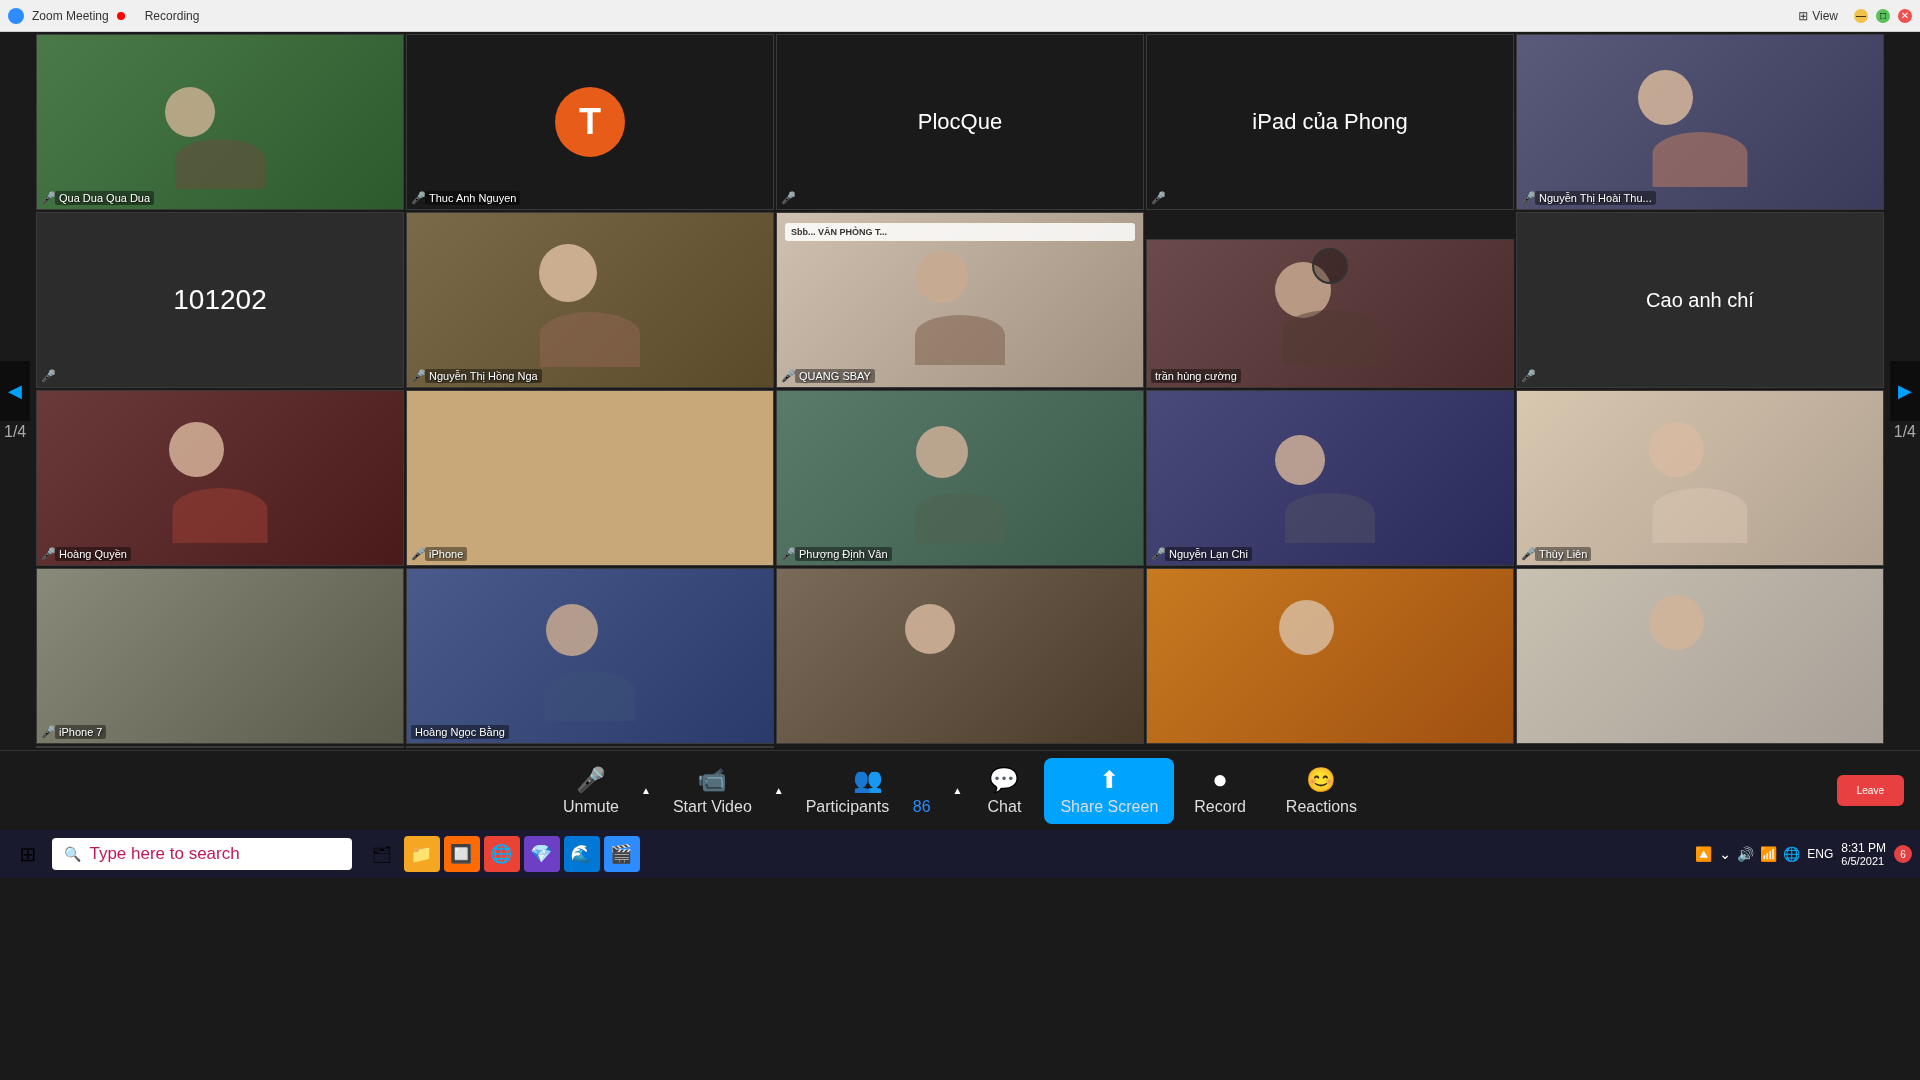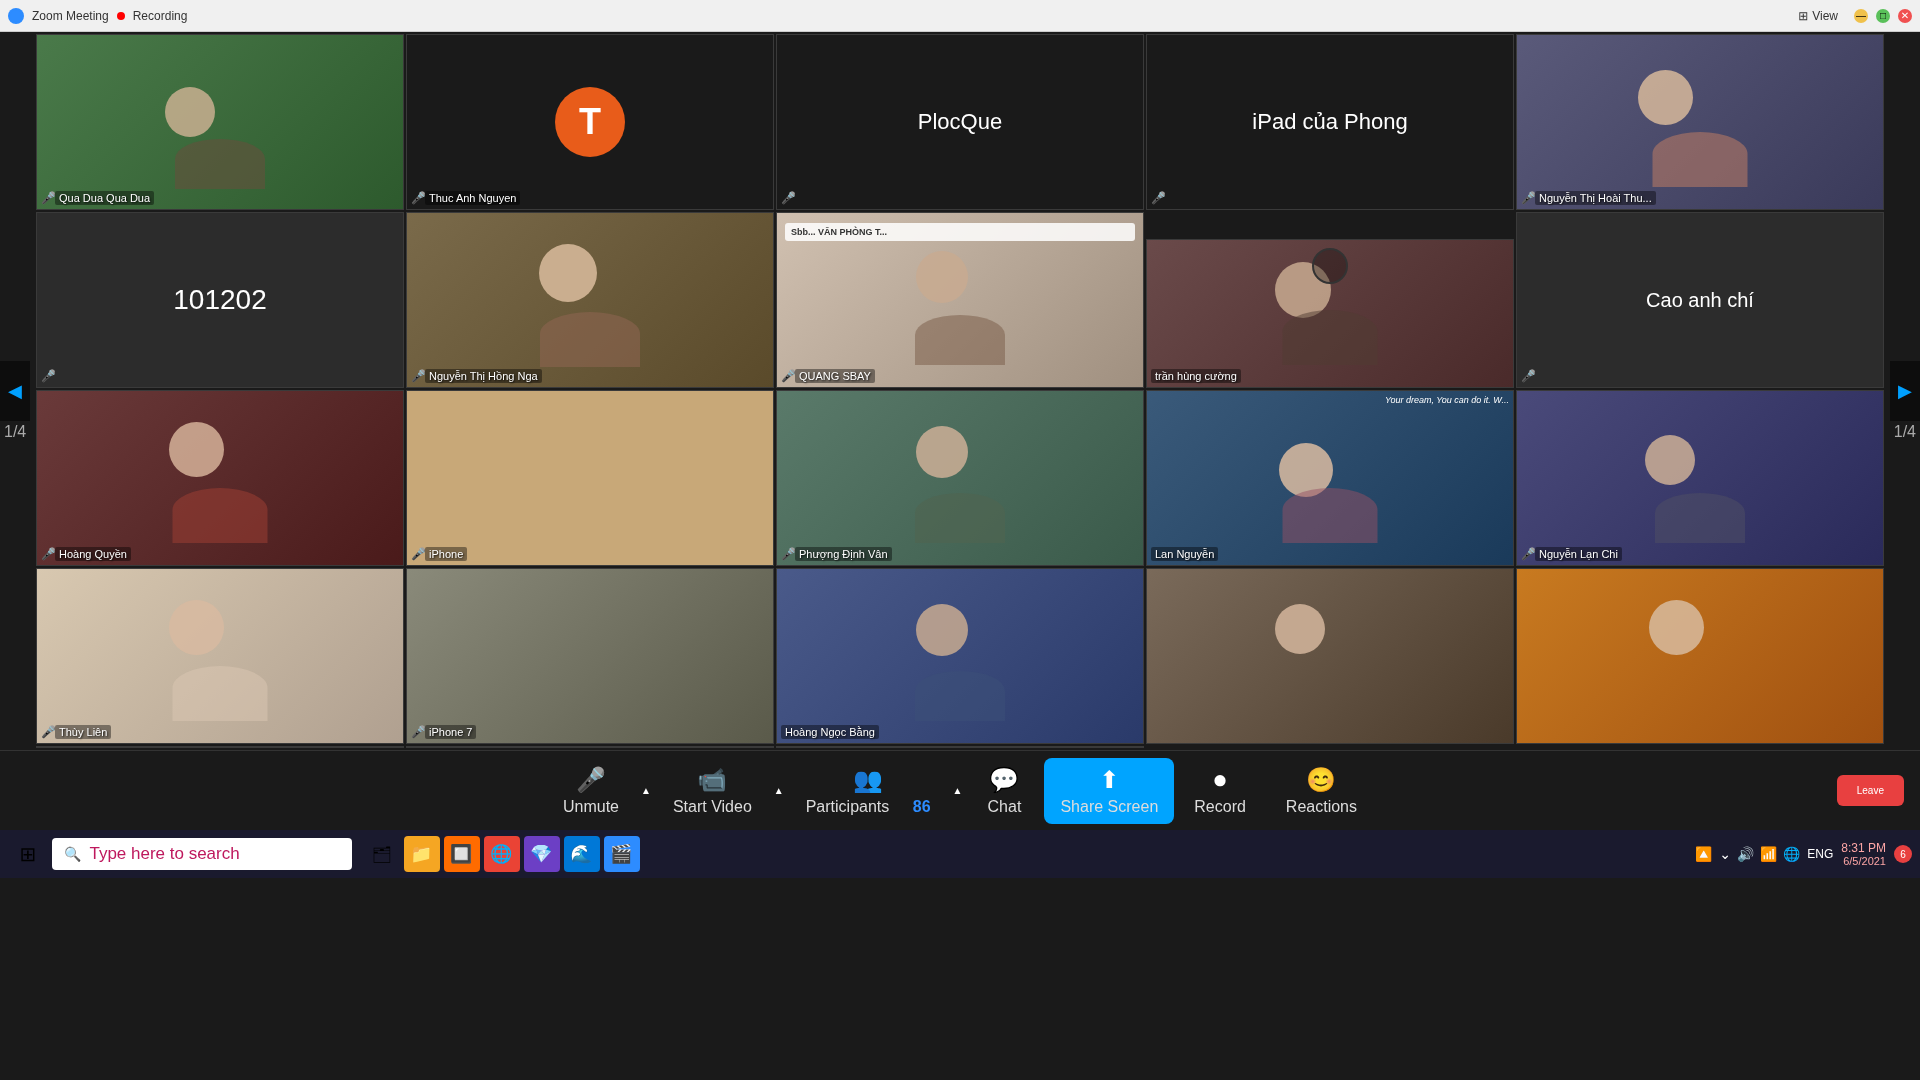--- a/index.html
+++ b/index.html
@@ -11,21 +11,21 @@
       background: #f0f0f0;
       display: flex;
       align-items: center;
       justify-content: space-between;
       padding: 0 8px;
       border-bottom: 1px solid #ccc;
     }
     .titlebar-left { display: flex; align-items: center; gap: 8px; }
     .titlebar-icon { width: 16px; height: 16px; background: #2d8cff; border-radius: 50%; display: flex; align-items: center; justify-content: center; }
     .titlebar-title { font-size: 12px; color: #333; }
-    .recording-badge { display: flex; align-items: center; gap: 8px; font-size: 12px; color: #333; }
+    .recording-badge { display: flex; align-items: center; gap: 20px; font-size: 12px; color: #333; }
     .rec-dot { width: 8px; height: 8px; background: #ff0000; border-radius: 50%; }
     .titlebar-btn { width: 14px; height: 14px; border-radius: 50%; border: none; cursor: pointer; font-size: 10px; display: flex; align-items: center; justify-content: center; }
     .btn-min { background: #f0c14b; }
     .btn-max { background: #5ac05a; }
     .btn-close { background: #f05050; color: white; }
     .view-btn { font-size: 12px; color: #333; background: none; border: none; cursor: pointer; display: flex; align-items: center; gap: 4px; }
 
     
     .main-content {
       width: 1920px;
@@ -243,21 +243,21 @@
       gap: 8px;
       width: 300px;
       height: 32px;
     }
     .search-input-fake { font-size: 17px; color: #be185d; }
     .taskbar-icons { display: flex; gap: 4px; align-items: center; margin-left: 8px; }
     .taskbar-icon { width: 36px; height: 36px; display: flex; align-items: center; justify-content: center; cursor: pointer; border-radius: 4px; font-size: 18px; }
     .taskbar-right { margin-left: auto; display: flex; align-items: center; gap: 8px; }
     .system-tray { display: flex; align-items: center; gap: 6px; }
     .tray-icon { font-size: 14px; color: white; cursor: pointer; }
-    .clock { color: #fca5a5; font-size: 12px; text-align: right; }
+    .clock { color: #ffffff; font-size: 12px; }
     .date-text { font-size: 11px; }
     .eng-badge { color: white; font-size: 12px; }
     .notification-badge {
       width: 18px; height: 18px;
       background: #e84040;
       border-radius: 50%;
       color: white;
       font-size: 10px;
       display: flex;
       align-items: center;
@@ -417,26 +417,20 @@
       <span class="participant-name-with-mute">iPhone</span>
     </div>
 
     <div class="video-cell video-bg-7">
       <div class="face-blob" style="width:52px;height:52px;top:20%;left:38%;background:rgba(205,175,150,0.85);"></div>
       <div class="body-blob" style="width:90px;height:50px;bottom:22px;left:50%;transform:translateX(-50%);background:rgba(80,100,80,0.6);"></div>
       <span class="mute-icon">🎤</span>
       <span class="participant-name-with-mute">Phượng Định Vân</span>
     </div>
 
-    <div class="video-cell video-bg-8" style="background:linear-gradient(135deg,#3a5a7a,#1a3a5a);">
-      <div style="position:absolute;top:4px;right:4px;color:white;font-size:9px;font-style:italic;">Your dream, You can do it. W...</div>
-      <div class="face-blob" style="width:54px;height:54px;top:30%;left:36%;background:rgba(215,185,160,0.87);"></div>
-      <div class="body-blob" style="width:95px;height:55px;bottom:22px;left:50%;transform:translateX(-50%);background:rgba(150,80,100,0.5);"></div>
-      <span class="participant-name">Lan Nguyễn</span>
-    </div>
 
     <div class="video-cell video-bg-9">
       <div class="face-blob" style="width:50px;height:50px;top:25%;left:35%;background:rgba(205,175,150,0.85);"></div>
       <div class="body-blob" style="width:90px;height:50px;bottom:22px;left:50%;transform:translateX(-50%);background:rgba(80,80,100,0.5);"></div>
       <span class="mute-icon">🎤</span>
       <span class="participant-name-with-mute">Nguyễn Lạn Chi</span>
     </div>
 
     <div class="video-cell video-bg-10" style="background:linear-gradient(135deg,#d8c8b0,#b0a090);">
       <div class="face-blob" style="width:55px;height:55px;top:18%;left:36%;background:rgba(215,185,160,0.88);"></div>
@@ -505,21 +499,21 @@
       <span class="btn-label">Start Video</span>
     </button>
     <span class="toolbar-chevron">▲</span>
   </div>
 
   <div class="toolbar-btn-group">
     <button class="toolbar-btn">
       <span class="btn-icon">👥</span>
       <span class="btn-label">
         <span>Participants</span>
-        <span style="color:#2d8cff;margin-left:19px;font-weight:bold;">86</span>
+        <span style="color:#2d8cff;margin-left:19px;">86</span>
       </span>
     </button>
     <span class="toolbar-chevron">▲</span>
   </div>
 
   <button class="toolbar-btn">
     <span class="btn-icon">💬</span>
     <span class="btn-label">Chat</span>
   </button>
 

